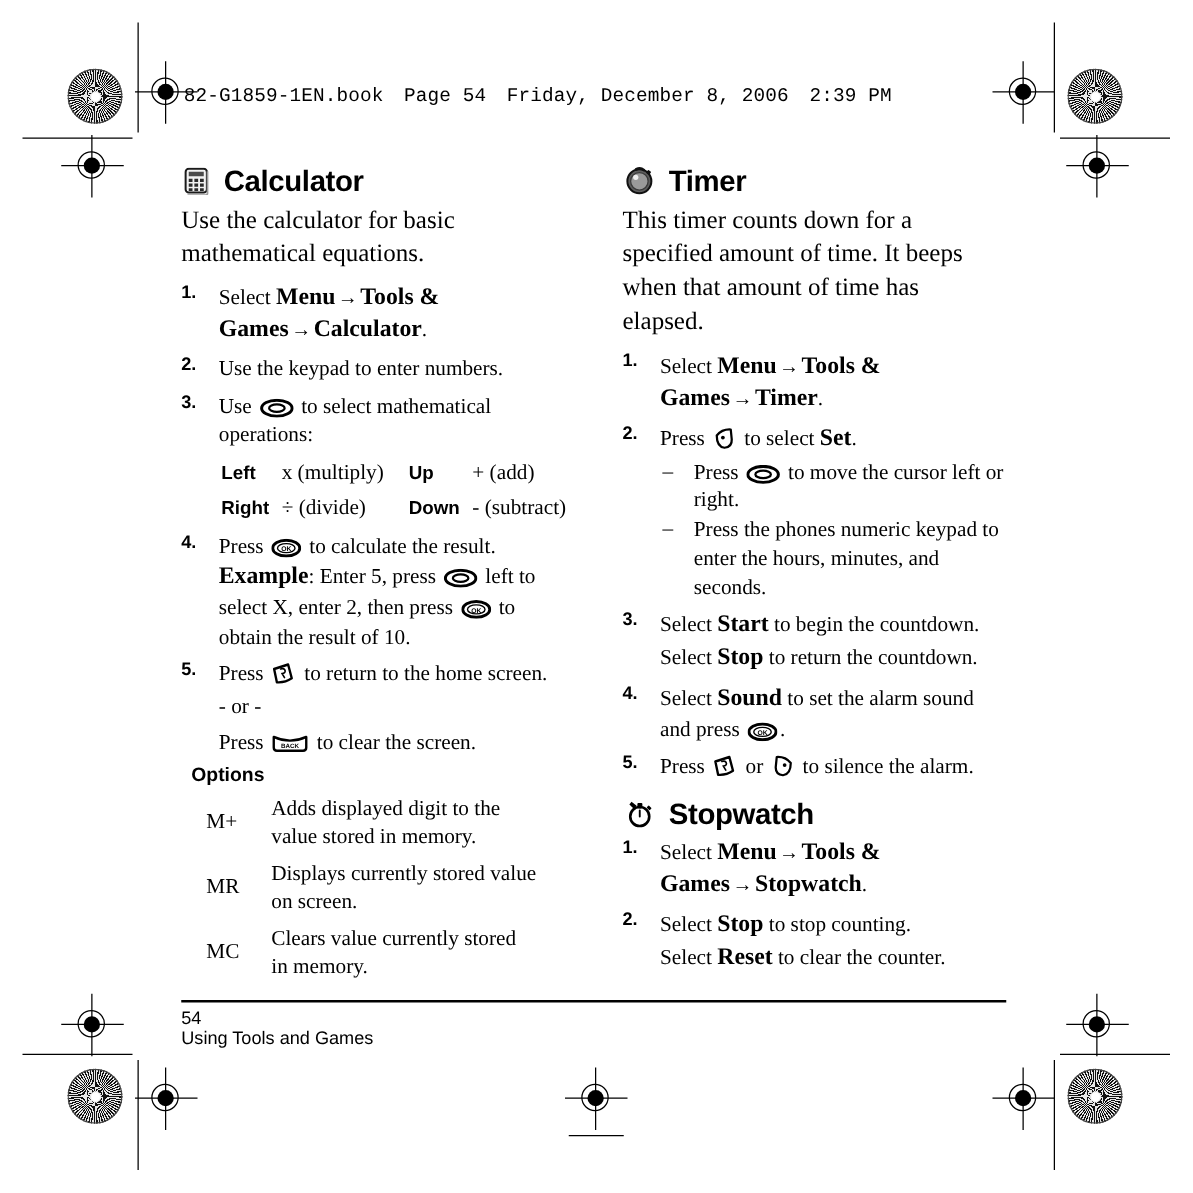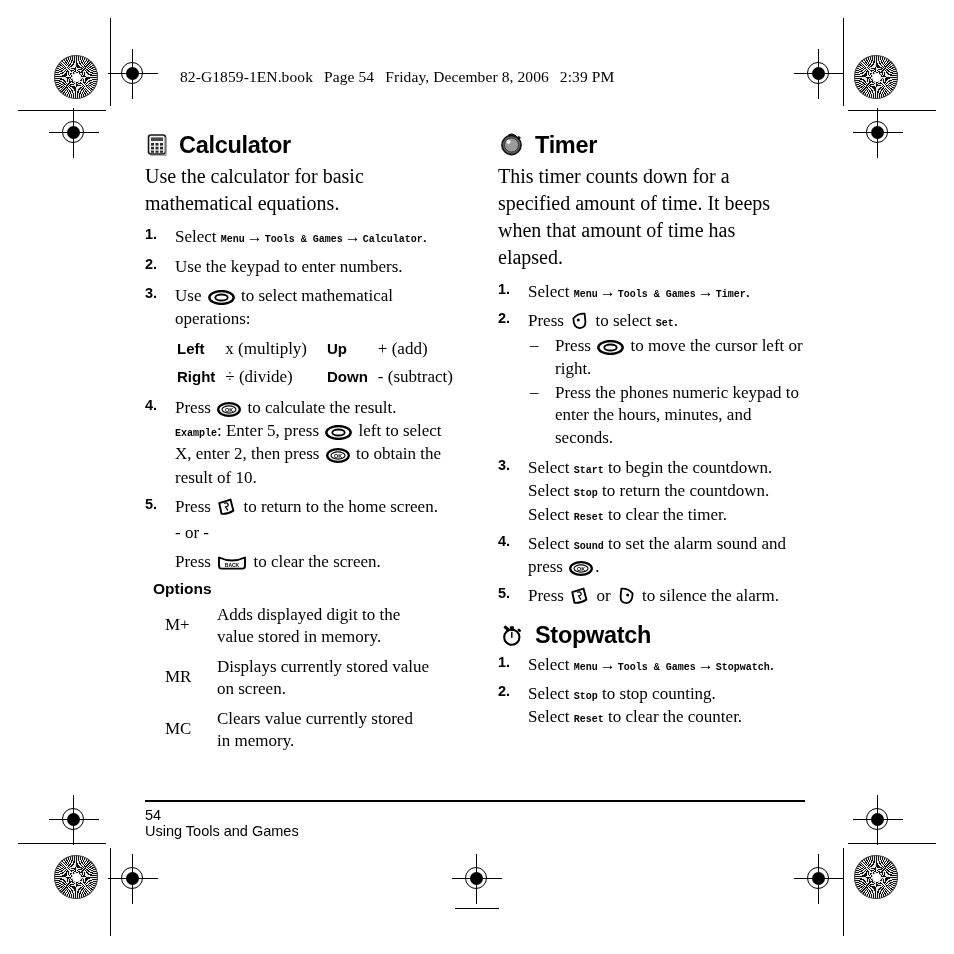--- a/index.html
+++ b/index.html
@@ -61,22 +61,22 @@
     background: radial-gradient(circle, #ffffff 0%, #ffffff 45%, #cfcfcf 100%);
   }
 
   .trimline { position: absolute; background: #000; }
   .trimline.h { height: 1.4px; }
   .trimline.v { width: 1.4px; }
 
   
   .bookline {
     position: absolute;
-    left: 180px; top: 68px;
-    font-family: Liberation Serif, serif;
+    left: 147px; top: 68px;
+    font-family: Liberation Mono, monospace;
     font-size: 15.5px;
     letter-spacing: 0.1px;
     white-space: nowrap;
   }
   .bookline .gap { display: inline-block; width: 7px; }
 
   .content {
     position: absolute;
     left: 145px; top: 132px;
     width: 660px;
@@ -131,22 +131,22 @@
     padding-left: 27px;
     margin-bottom: 1px;
     line-height: 1.34;
   }
   ul.dashes > li > .dash {
     position: absolute; left: 2px; top: -1px;
     font-size: 17px;
   }
 
   b, .ui {
-    font-family: Liberation Mono, monospace;
-    font-size: 10px;
+    font-family: Liberation Serif, serif;
+    font-size: 19px;
     font-weight: bold;
     text-align: right;
   }
   .arrow {
     font-family: "Liberation Serif", serif;
     font-size: 16px;
     padding: 0 2px;
   }
 
   
@@ -485,23 +485,20 @@
       </li>
 
       <li>
         <span class="num">3.</span>
         <div>
           <span>Select </span><b>Start</b><span> to begin the countdown.</span>
         </div>
         <div>
           <span>Select </span><b>Stop</b><span> to return the countdown.</span>
         </div>
-        <div>
-          <span>Select </span><b>Reset</b><span> to clear the timer.</span>
-        </div>
       </li>
 
       <li>
         <span class="num">4.</span>
         <span>Select </span><b>Sound</b><span> to set the alarm sound and press </span><span class="glyph">
           <svg width="24" height="15" viewBox="0 0 24 15">
             <ellipse cx="12" cy="7.5" rx="10.8" ry="6.3" fill="#ffffff" stroke="#000" stroke-width="2.3"></ellipse>
             <ellipse cx="12" cy="7.5" rx="7" ry="3.6" fill="#ffffff" stroke="#000" stroke-width="1.1"></ellipse>
             <text x="12" y="10.2" font-family="Liberation Sans, sans-serif" font-size="5.4" font-weight="bold" text-anchor="middle" fill="#000">OK</text>
           </svg>

